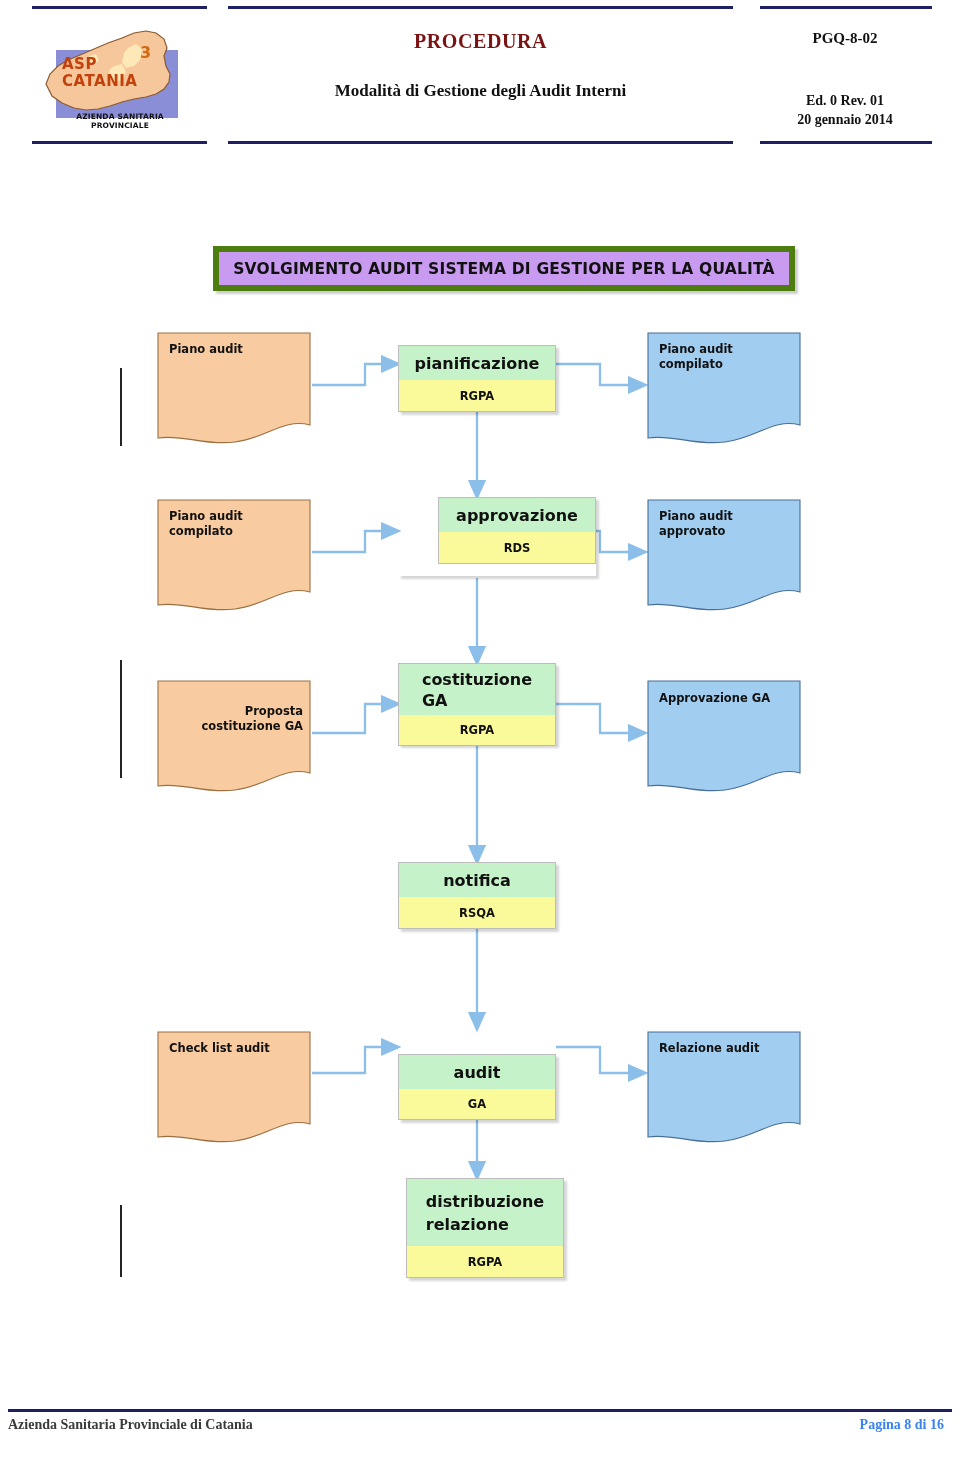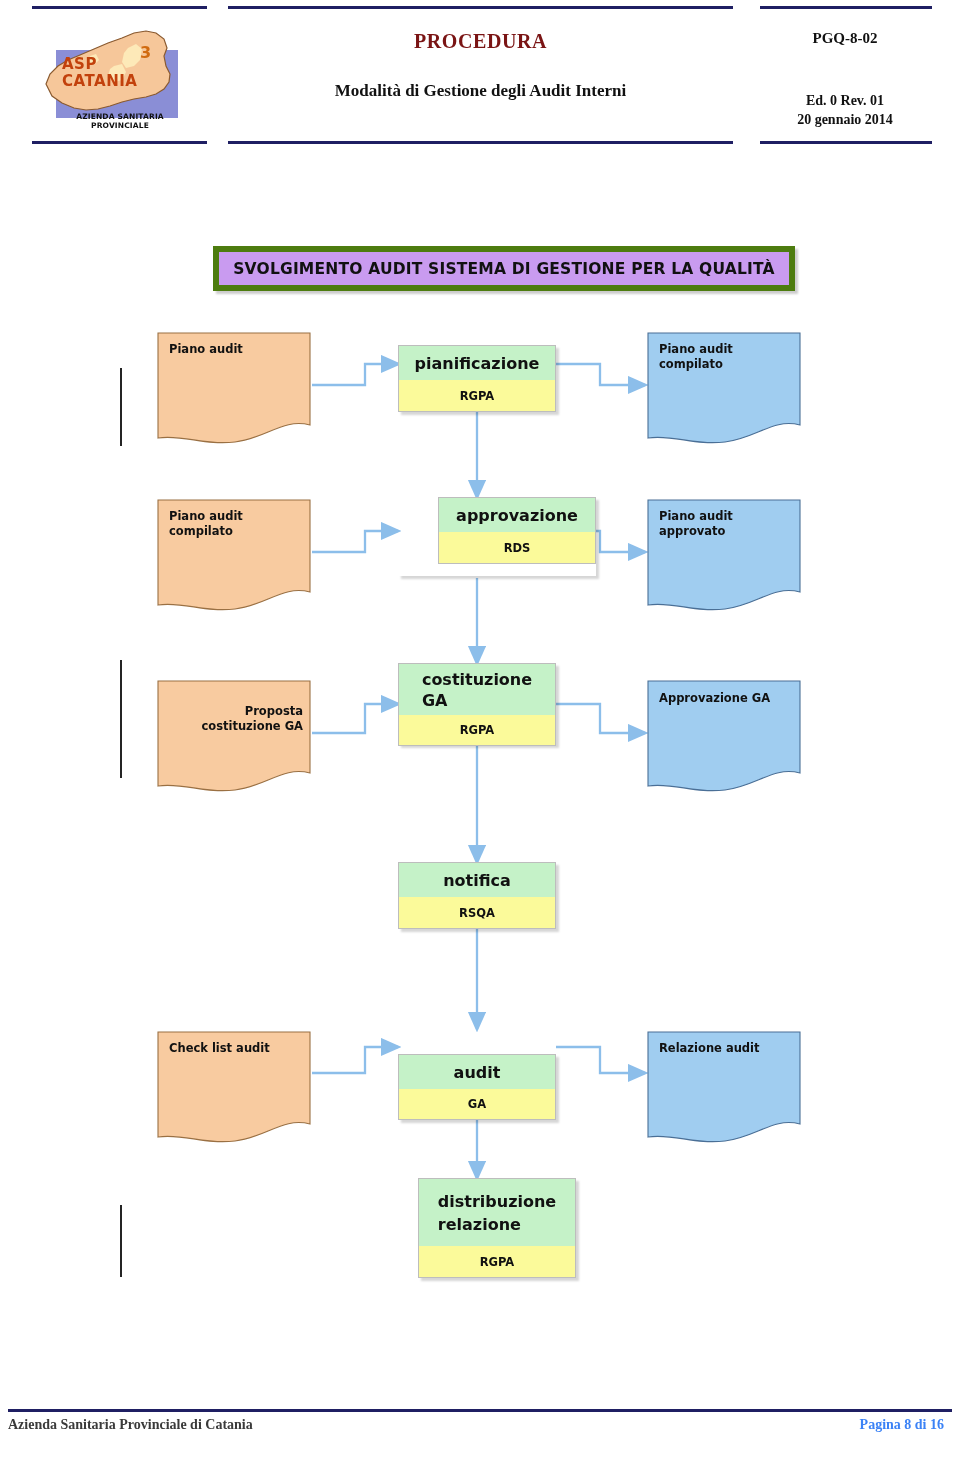--- a/index.html
+++ b/index.html
@@ -245,21 +245,21 @@
     <div class="bot" style="height:30px;">GA</div>
   </div>
 
   <div class="doc" style="left:645px;top:1029px;width:158px;height:118px;">
     <svg width="162" height="122" viewBox="0 0 162 122">
       <path d="M3,3 L155,3 L155,95 C128,88 112,108 80,112 C50,116 28,104 3,108 Z" fill="#a0cdf0" stroke="#4a6f96" stroke-width="1.1"></path>
     </svg>
     <div class="lbl">Relazione audit</div>
   </div>
 
-  <div class="proc" style="left:418px;top:1178px;width:158px;height:100px;">
+  <div class="proc" style="left:406px;top:1178px;width:158px;height:100px;">
     <div class="top" style="height:67px;font-size:16px;white-space:pre-line;line-height:23px;">distribuzione
 relazione</div>
     <div class="bot" style="height:31px;">RGPA</div>
   </div>
 
 </div>
 
 <div class="footer">
   <div class="foot-rule"></div>
   <div class="foot-left">Azienda Sanitaria Provinciale di Catania</div>

